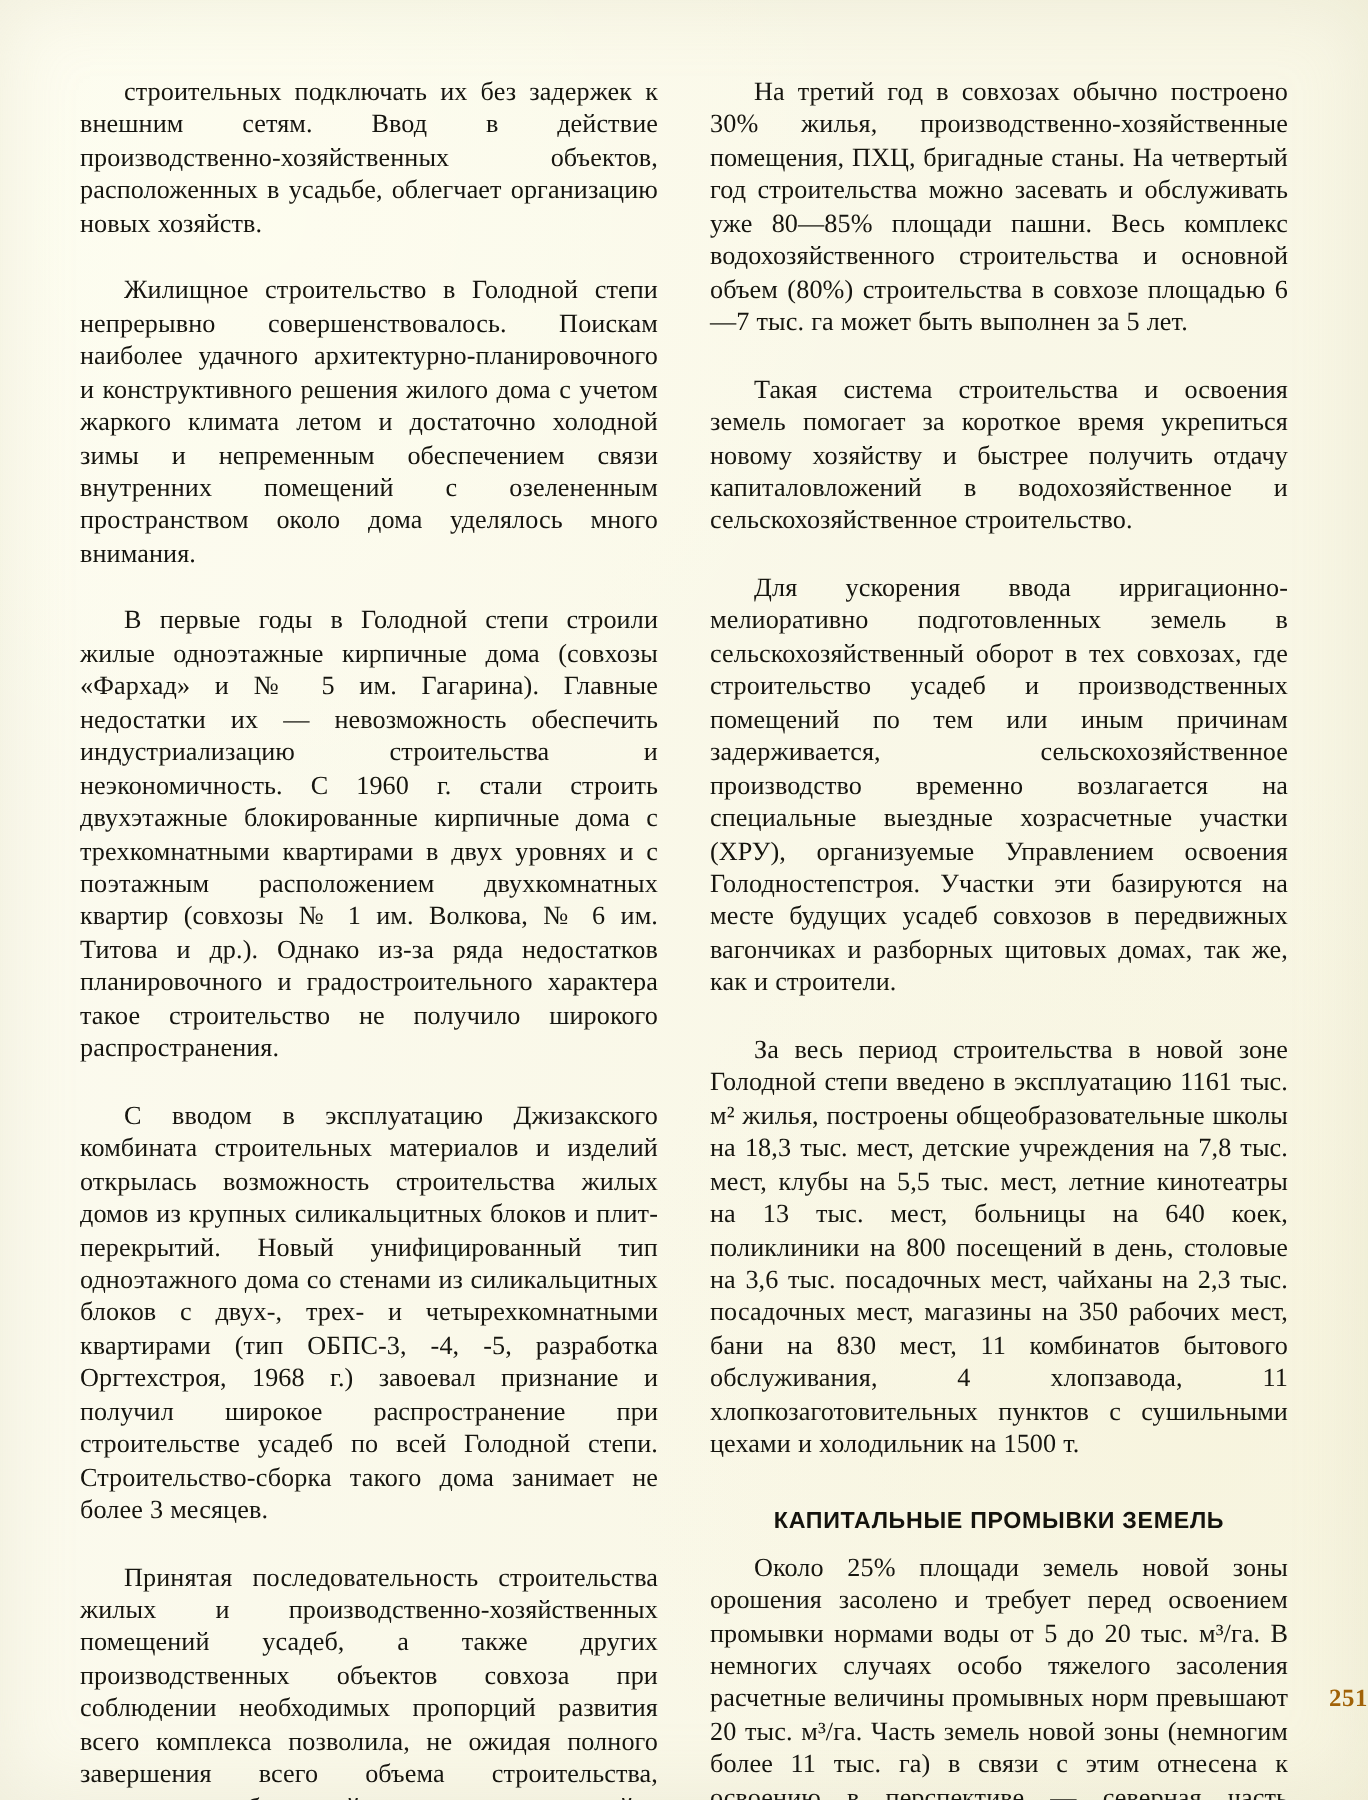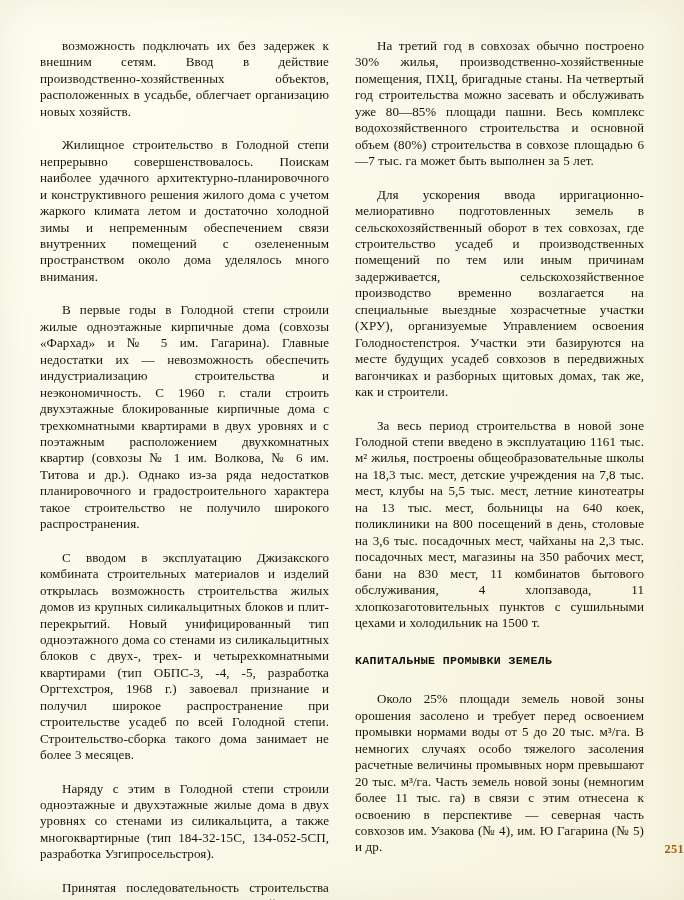--- a/index.html
+++ b/index.html
@@ -66,26 +66,26 @@
     line-height: 16.45px;
     letter-spacing: 0.05px;
     word-spacing: 0.2px;
     hyphens: manual;
   }
   .para + .para {
     margin-top: 17px;
   }
 
   .section-heading {
-    margin: 23px 0 24px 0;
-    font-family: Liberation Mono, monospace;
+    margin: 23px 0 9px 0;
+    font-family: Liberation Sans, sans-serif;
     font-size: 11.6px;
     font-weight: bold;
     letter-spacing: 0.35px;
-    text-align: left;
+    text-align: center;
     text-indent: 0;
     color: #14130d;
   }
 
   .folio {
     position: absolute;
     left: 0;
     right: 0;
     top: 842px;
     text-align: right;
@@ -100,30 +100,30 @@
 <body>
 
 <div class="paper-tint"></div>
 <div class="edge-shade"></div>
 
 <div class="page">
 
   <div class="columns">
 
     <div class="column">
-      <p class="para">возможность подключать их без задержек к внешним сетям. Ввод в действие производственно-хозяйственных  объектов, расположенных в усадьбе, облегчает организацию новых хозяйств.</p>
+      <p class="para">строительных подключать их без задержек к внешним сетям. Ввод в действие производственно-хозяйственных  объектов, расположенных в усадьбе, облегчает организацию новых хозяйств.</p>
       <p class="para">Жилищное строительство в Голодной степи непрерывно совершенствовалось. Поискам наиболее удачного архитектурно-планировочного и конструктивного решения жилого дома с учетом жаркого климата летом и достаточно  холодной  зимы и непременным обеспечением связи внутренних помещений с озелененным пространством около дома уделялось много внимания.</p>
       <p class="para">В первые годы в Голодной степи строили жилые одноэтажные  кирпичные дома (совхозы «Фархад» и № 5 им. Гагарина).  Главные недостатки их — невозможность обеспечить индустриализацию строительства и неэкономичность. С 1960 г. стали строить двухэтажные блокированные кирпичные дома с трехкомнатными квартирами в двух уровнях и с поэтажным расположением  двухкомнатных квартир  (совхозы  № 1 им.  Волкова, № 6 им. Титова и др.). Однако  из-за ряда недостатков  планировочного  и градостроительного характера  такое строительство не получило широкого распространения.</p>
       <p class="para">С вводом  в эксплуатацию  Джизакского комбината строительных материалов и изделий открылась  возможность  строительства жилых домов  из крупных  силикальцитных блоков и плит-перекрытий. Новый унифицированный тип одноэтажного  дома со стенами из силикальцитных блоков с двух-, трех-  и четырехкомнатными  квартирами  (тип ОБПС-3,  -4, -5,  разработка  Оргтехстроя, 1968 г.) завоевал признание и получил широкое  распространение  при  строительстве усадеб по всей Голодной  степи. Строительство-сборка  такого дома занимает не более 3 месяцев.</p>
-      <p class="para">Наряду с этим в Голодной степи строили одноэтажные и двухэтажные жилые дома в двух уровнях  со стенами из силикальцита, а также многоквартирные  (тип 184-32-15С, 134-052-5СП, разработка Узгипросельстроя).</p>
       <p class="para">Принятая последовательность строительства  жилых  и производственно-хозяйственных помещений усадеб, а также других производственных объектов совхоза при соблюдении необходимых пропорций развития всего комплекса позволила, не ожидая полного завершения всего объема строительства, размещать необходимый контингент освоителей и уже на третий год работ  начать сельскохозяйственное  освоение  мелиоративно подготовленных земель совхоза.</p>
     </div>
 
     <div class="column">
       <p class="para">На третий год в совхозах обычно построено 30% жилья, производственно-хозяйственные помещения, ПХЦ, бригадные станы. На четвертый год строительства можно засевать и обслуживать уже 80—85%  площади пашни. Весь комплекс водохозяйственного строительства  и основной  объем  (80%) строительства  в совхозе  площадью 6—7 тыс. га может быть выполнен за 5 лет.</p>
+      <p class="para">Такая система  строительства и освоения земель помогает  за короткое  время  укрепиться новому хозяйству и быстрее получить отдачу капиталовложений  в водохозяйственное и сельскохозяйственное строительство.</p>
       <p class="para">Для  ускорения  ввода  ирригационно-мелиоративно подготовленных земель в сельскохозяйственный  оборот  в тех совхозах, где строительство  усадеб  и производственных помещений  по тем или иным причинам задерживается, сельскохозяйственное производство временно  возлагается на специальные выездные хозрасчетные  участки (ХРУ), организуемые Управлением освоения Голодностепстроя. Участки эти базируются на месте будущих усадеб совхозов в передвижных вагончиках и разборных  щитовых  домах, так же, как и строители.</p>
       <p class="para">За весь период строительства в новой зоне Голодной степи  введено в эксплуатацию 1161 тыс. м² жилья, построены общеобразовательные школы на 18,3 тыс. мест, детские учреждения  на 7,8 тыс. мест, клубы на 5,5 тыс. мест, летние кинотеатры на 13 тыс. мест, больницы на 640 коек, поликлиники  на 800 посещений в день,  столовые на 3,6 тыс. посадочных мест, чайханы на 2,3 тыс. посадочных мест,  магазины  на 350 рабочих  мест, бани на 830 мест, 11 комбинатов  бытового обслуживания, 4 хлопзавода, 11 хлопкозаготовительных пунктов с сушильными цехами и холодильник на 1500 т.</p>
 
       <h2 class="section-heading">КАПИТАЛЬНЫЕ ПРОМЫВКИ ЗЕМЕЛЬ</h2>
 
       <p class="para">Около 25%  площади земель новой зоны орошения засолено и требует перед освоением промывки нормами воды от 5 до 20 тыс. м³/га. В немногих  случаях особо  тяжелого засоления расчетные  величины  промывных норм превышают 20 тыс. м³/га. Часть земель новой  зоны (немногим  более 11 тыс.  га) в связи с этим  отнесена к освоению в перспективе — северная  часть совхозов им. Узакова (№ 4), им. Ю Гагарина (№ 5) и др.</p>
     </div>
 
   </div>
 

